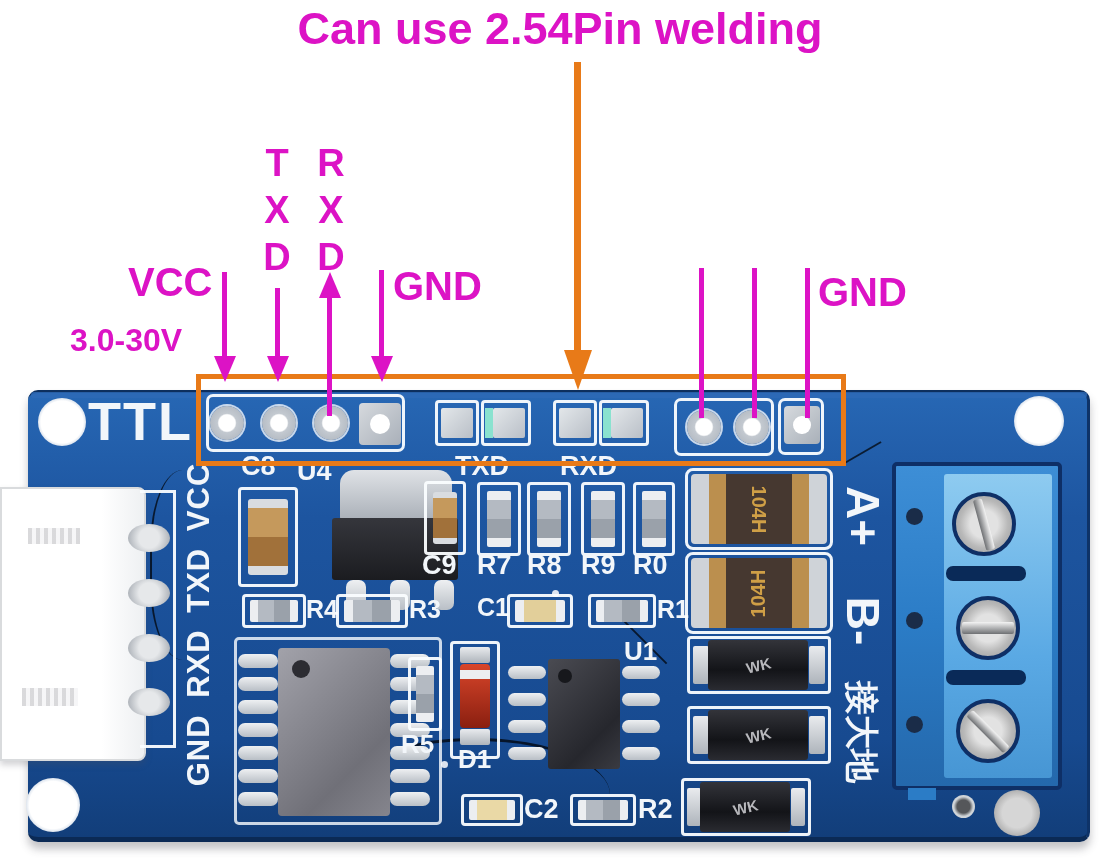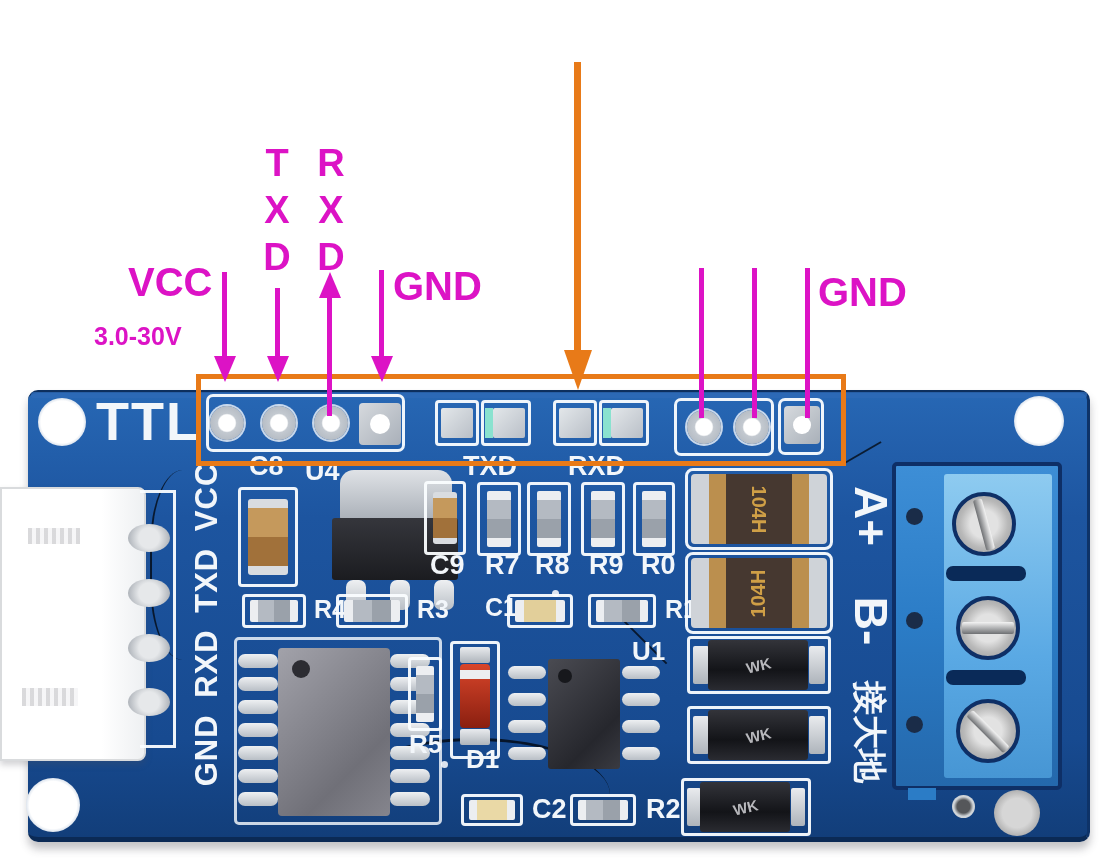--- a/index.html
+++ b/index.html
@@ -15,21 +15,21 @@
           border-right:11px solid transparent;border-bottom:26px solid var(--magenta);}
   .org-line{position:absolute;width:7px;background:var(--orange);}
   .org-tri{position:absolute;width:0;height:0;border-left:14px solid transparent;
            border-right:14px solid transparent;border-top:40px solid var(--orange);}
   .org-rect{position:absolute;border:5px solid var(--orange);box-sizing:border-box;}
   
   #pcb{position:absolute;left:28px;top:390px;width:1062px;height:452px;border-radius:10px;
        background:linear-gradient(180deg,#2767b4 0%,#1d55a0 28%,#174a90 78%,#123e7a 100%);
        border-top:3px solid #0d2f5e;border-bottom:5px solid #0b2a55;border-right:3px solid #0e3368;
        box-shadow:0 7px 9px rgba(60,60,70,.3);box-sizing:border-box;}
-  .silk{position:absolute;color:var(--silk);font-weight:bold;line-height:1;margin-left:8px;}
+  .silk{position:absolute;color:var(--silk);font-weight:bold;line-height:1;}
   .sbox{position:absolute;border:3px solid rgba(250,253,255,.95);border-radius:4px;box-sizing:border-box;}
   .hole{position:absolute;border-radius:50%;background:radial-gradient(circle,#ffffff 62%,#dfe6ef 70%,#9db6d6 100%);}
   .pad{position:absolute;width:34px;height:34px;border-radius:50%;
        background:radial-gradient(circle,#ffffff 34%,#c3c9d0 40%,#aab1ba 100%);
        box-shadow:0 0 0 2px rgba(255,255,255,.75);}
   .sqpad{position:absolute;background:linear-gradient(135deg,#d6dade,#a9b0b9);border-radius:4px;}
   .sqpad::after{content:"";position:absolute;inset:26%;background:#fff;border-radius:50%;}
   .ledpad{position:absolute;background:linear-gradient(135deg,#e3e7ea,#b9bfc7);border-radius:2px;}
   .rbody{position:absolute;border-radius:2px;
          background:linear-gradient(180deg,#eceef1 0 16%,#b4bac2 16% 50%,#9aa1aa 50% 84%,#eceef1 84% 100%);}
@@ -256,25 +256,26 @@
   <div class="abs" style="left:140px;top:490px;width:36px;height:258px;border-top:3px solid rgba(250,253,255,.95);border-right:3px solid rgba(250,253,255,.95);border-bottom:3px solid rgba(250,253,255,.95);box-sizing:border-box;"></div>
 
   <div class="rot ccw silk" style="left:176px;top:486px;width:46px;height:276px;">
     <span style="font-size:31px;font-weight:bold;letter-spacing:1px;word-spacing:7px;">GND RXD TXD VCC</span>
   </div>
 
   <div class="org-rect" style="left:196px;top:374px;width:650px;height:92px;"></div>
   <div class="org-line" style="left:574px;top:62px;height:292px;"></div>
   <div class="org-tri" style="left:564px;top:350px;"></div>
 
+  <div class="ann" style="left:255px;top:6px;width:610px;text-align:center;font-size:45px;">Can use 2.54Pin welding</div>
 
   <div class="ann" style="left:312px;top:140px;width:38px;font-size:38px;line-height:47px;text-align:center;">R X D</div>
   <div class="ann" style="left:258px;top:140px;width:38px;font-size:38px;line-height:47px;text-align:center;">T X D</div>
   <div class="ann" style="left:128px;top:262px;font-size:40px;">VCC</div>
-  <div class="ann" style="left:70px;top:324px;font-size:25px;margin-left:24px;">3.0-30V</div>
+  <div class="ann" style="left:70px;top:324px;font-size:32px;">3.0-30V</div>
   <div class="ann" style="left:393px;top:266px;font-size:40px;">GND</div>
   <div class="ann" style="left:818px;top:272px;font-size:40px;">GND</div>
 
   <div class="mag-line" style="left:222px;top:272px;height:88px;"></div>
   <div class="tri-down" style="left:214px;top:356px;"></div>
 
   <div class="mag-line" style="left:275px;top:288px;height:72px;"></div>
   <div class="tri-down" style="left:267px;top:356px;"></div>
 
   <div class="tri-up" style="left:319px;top:272px;"></div>

